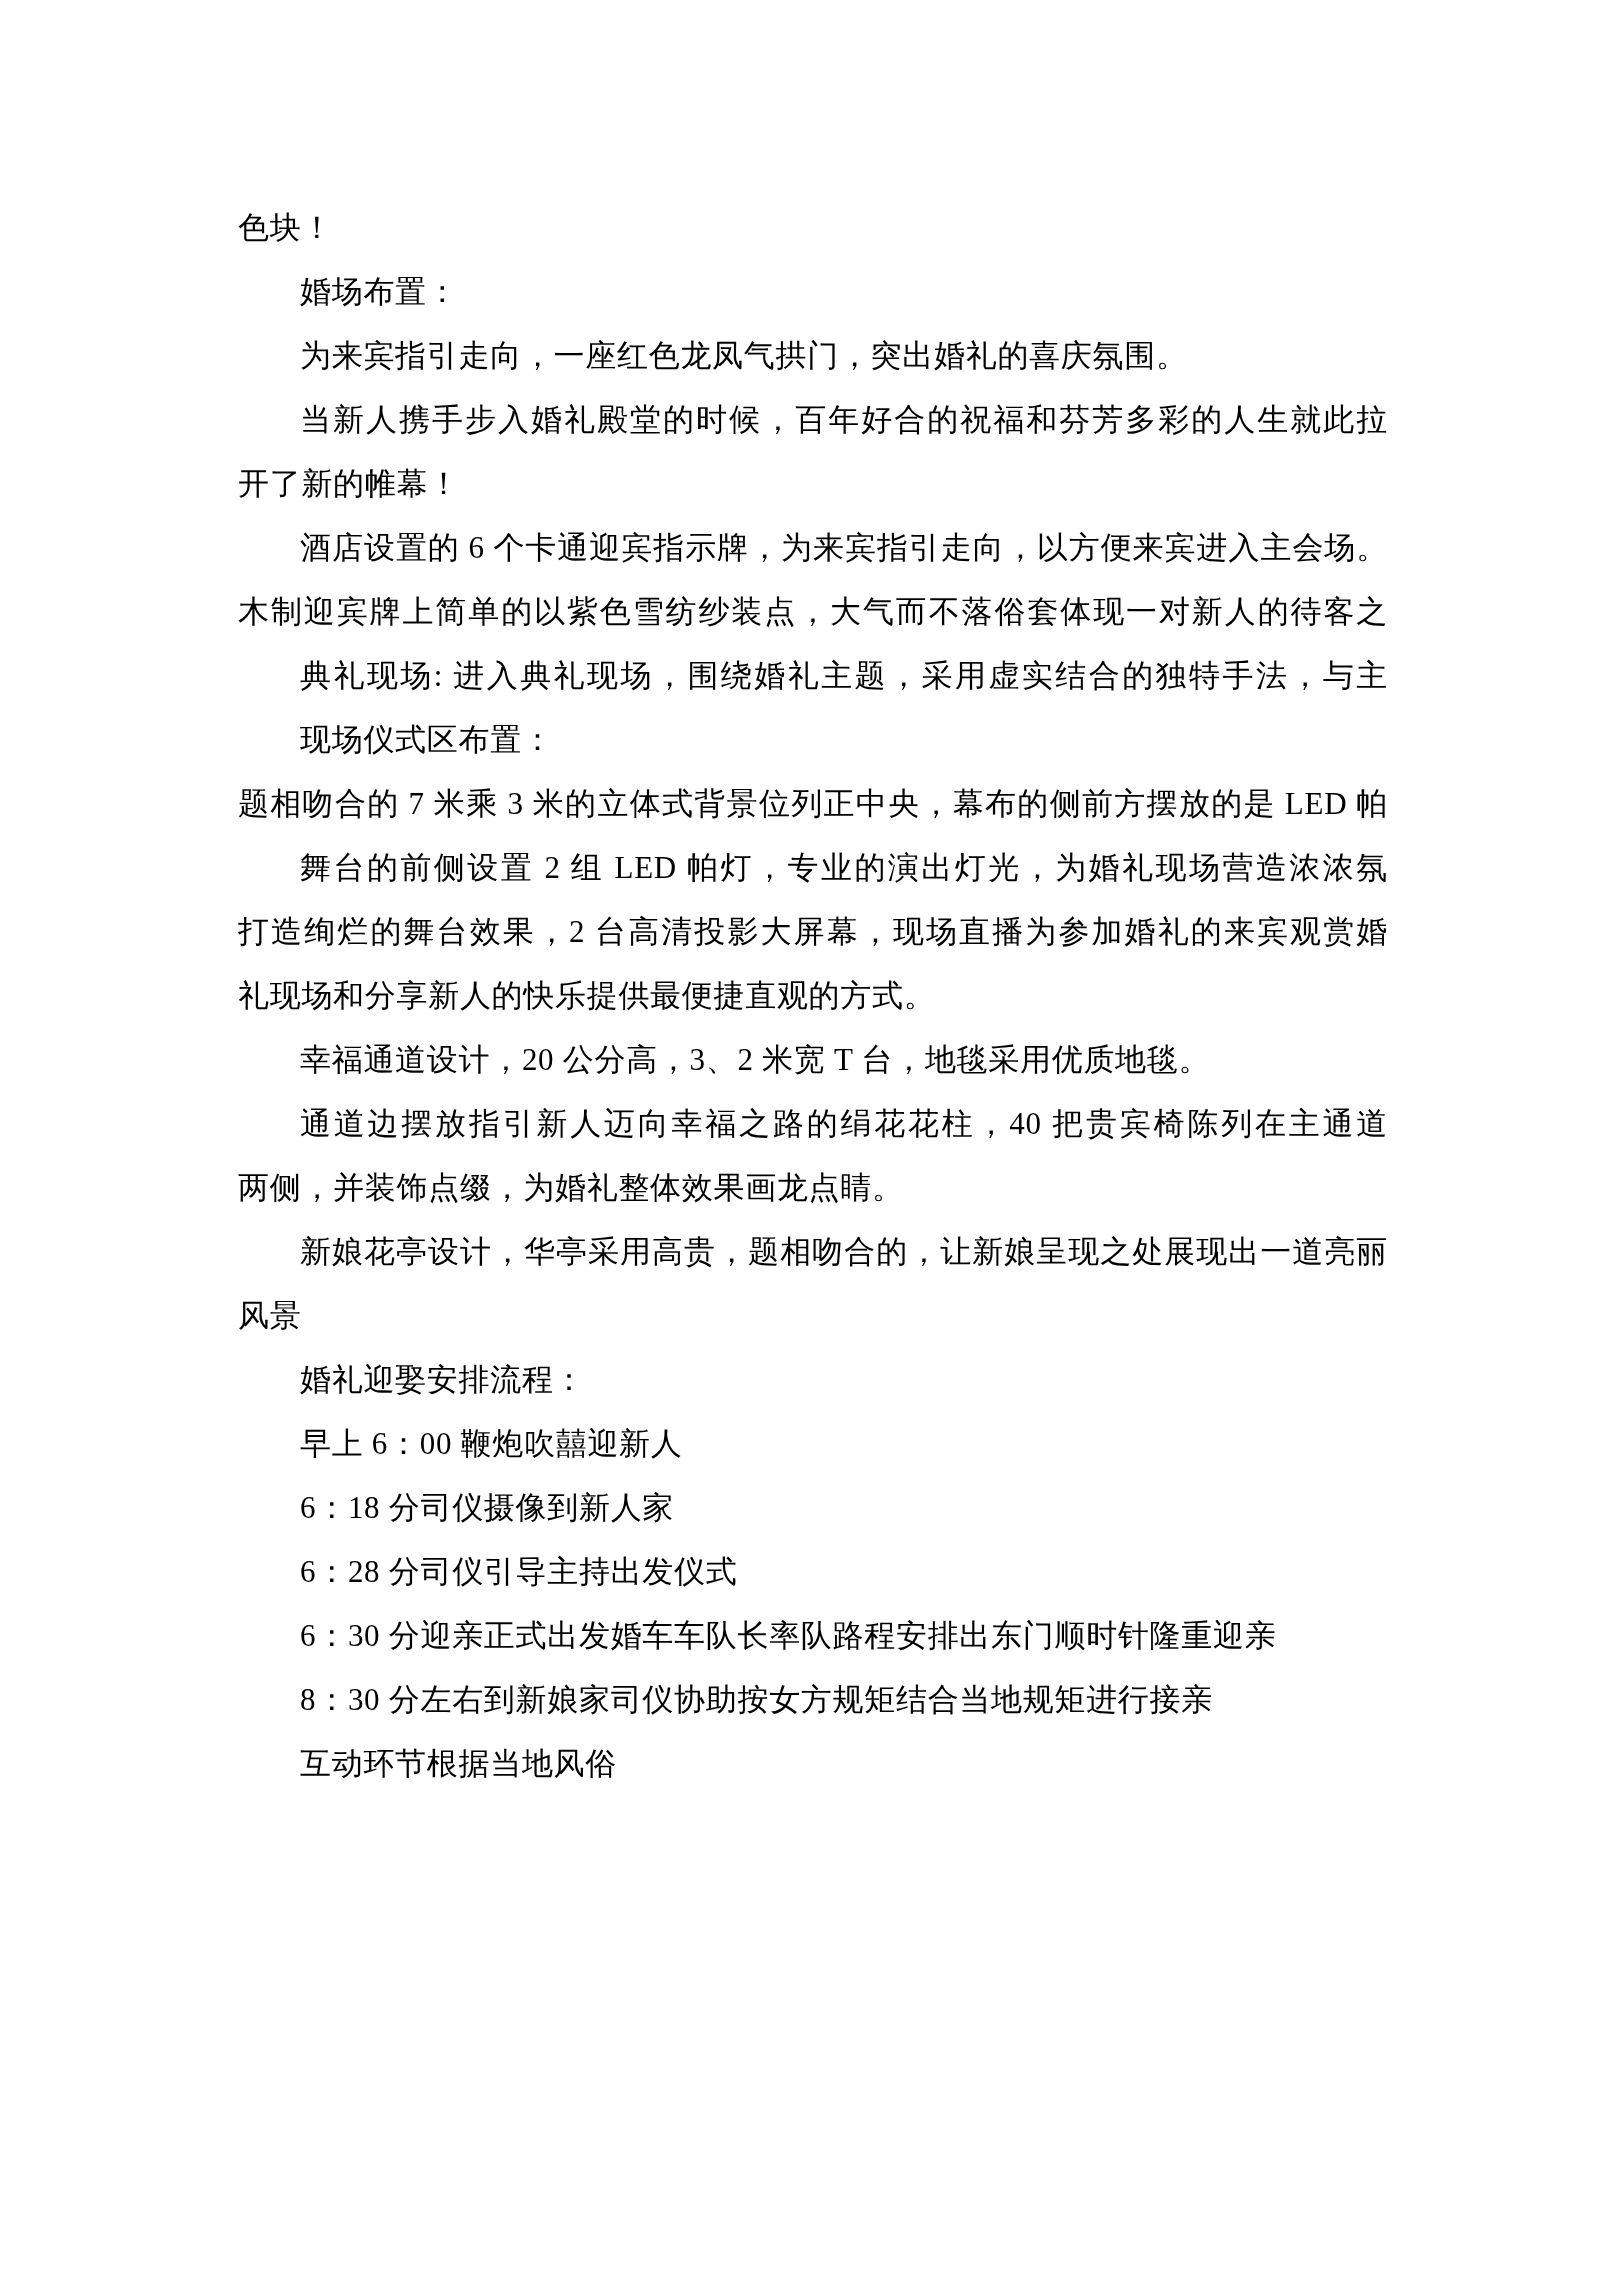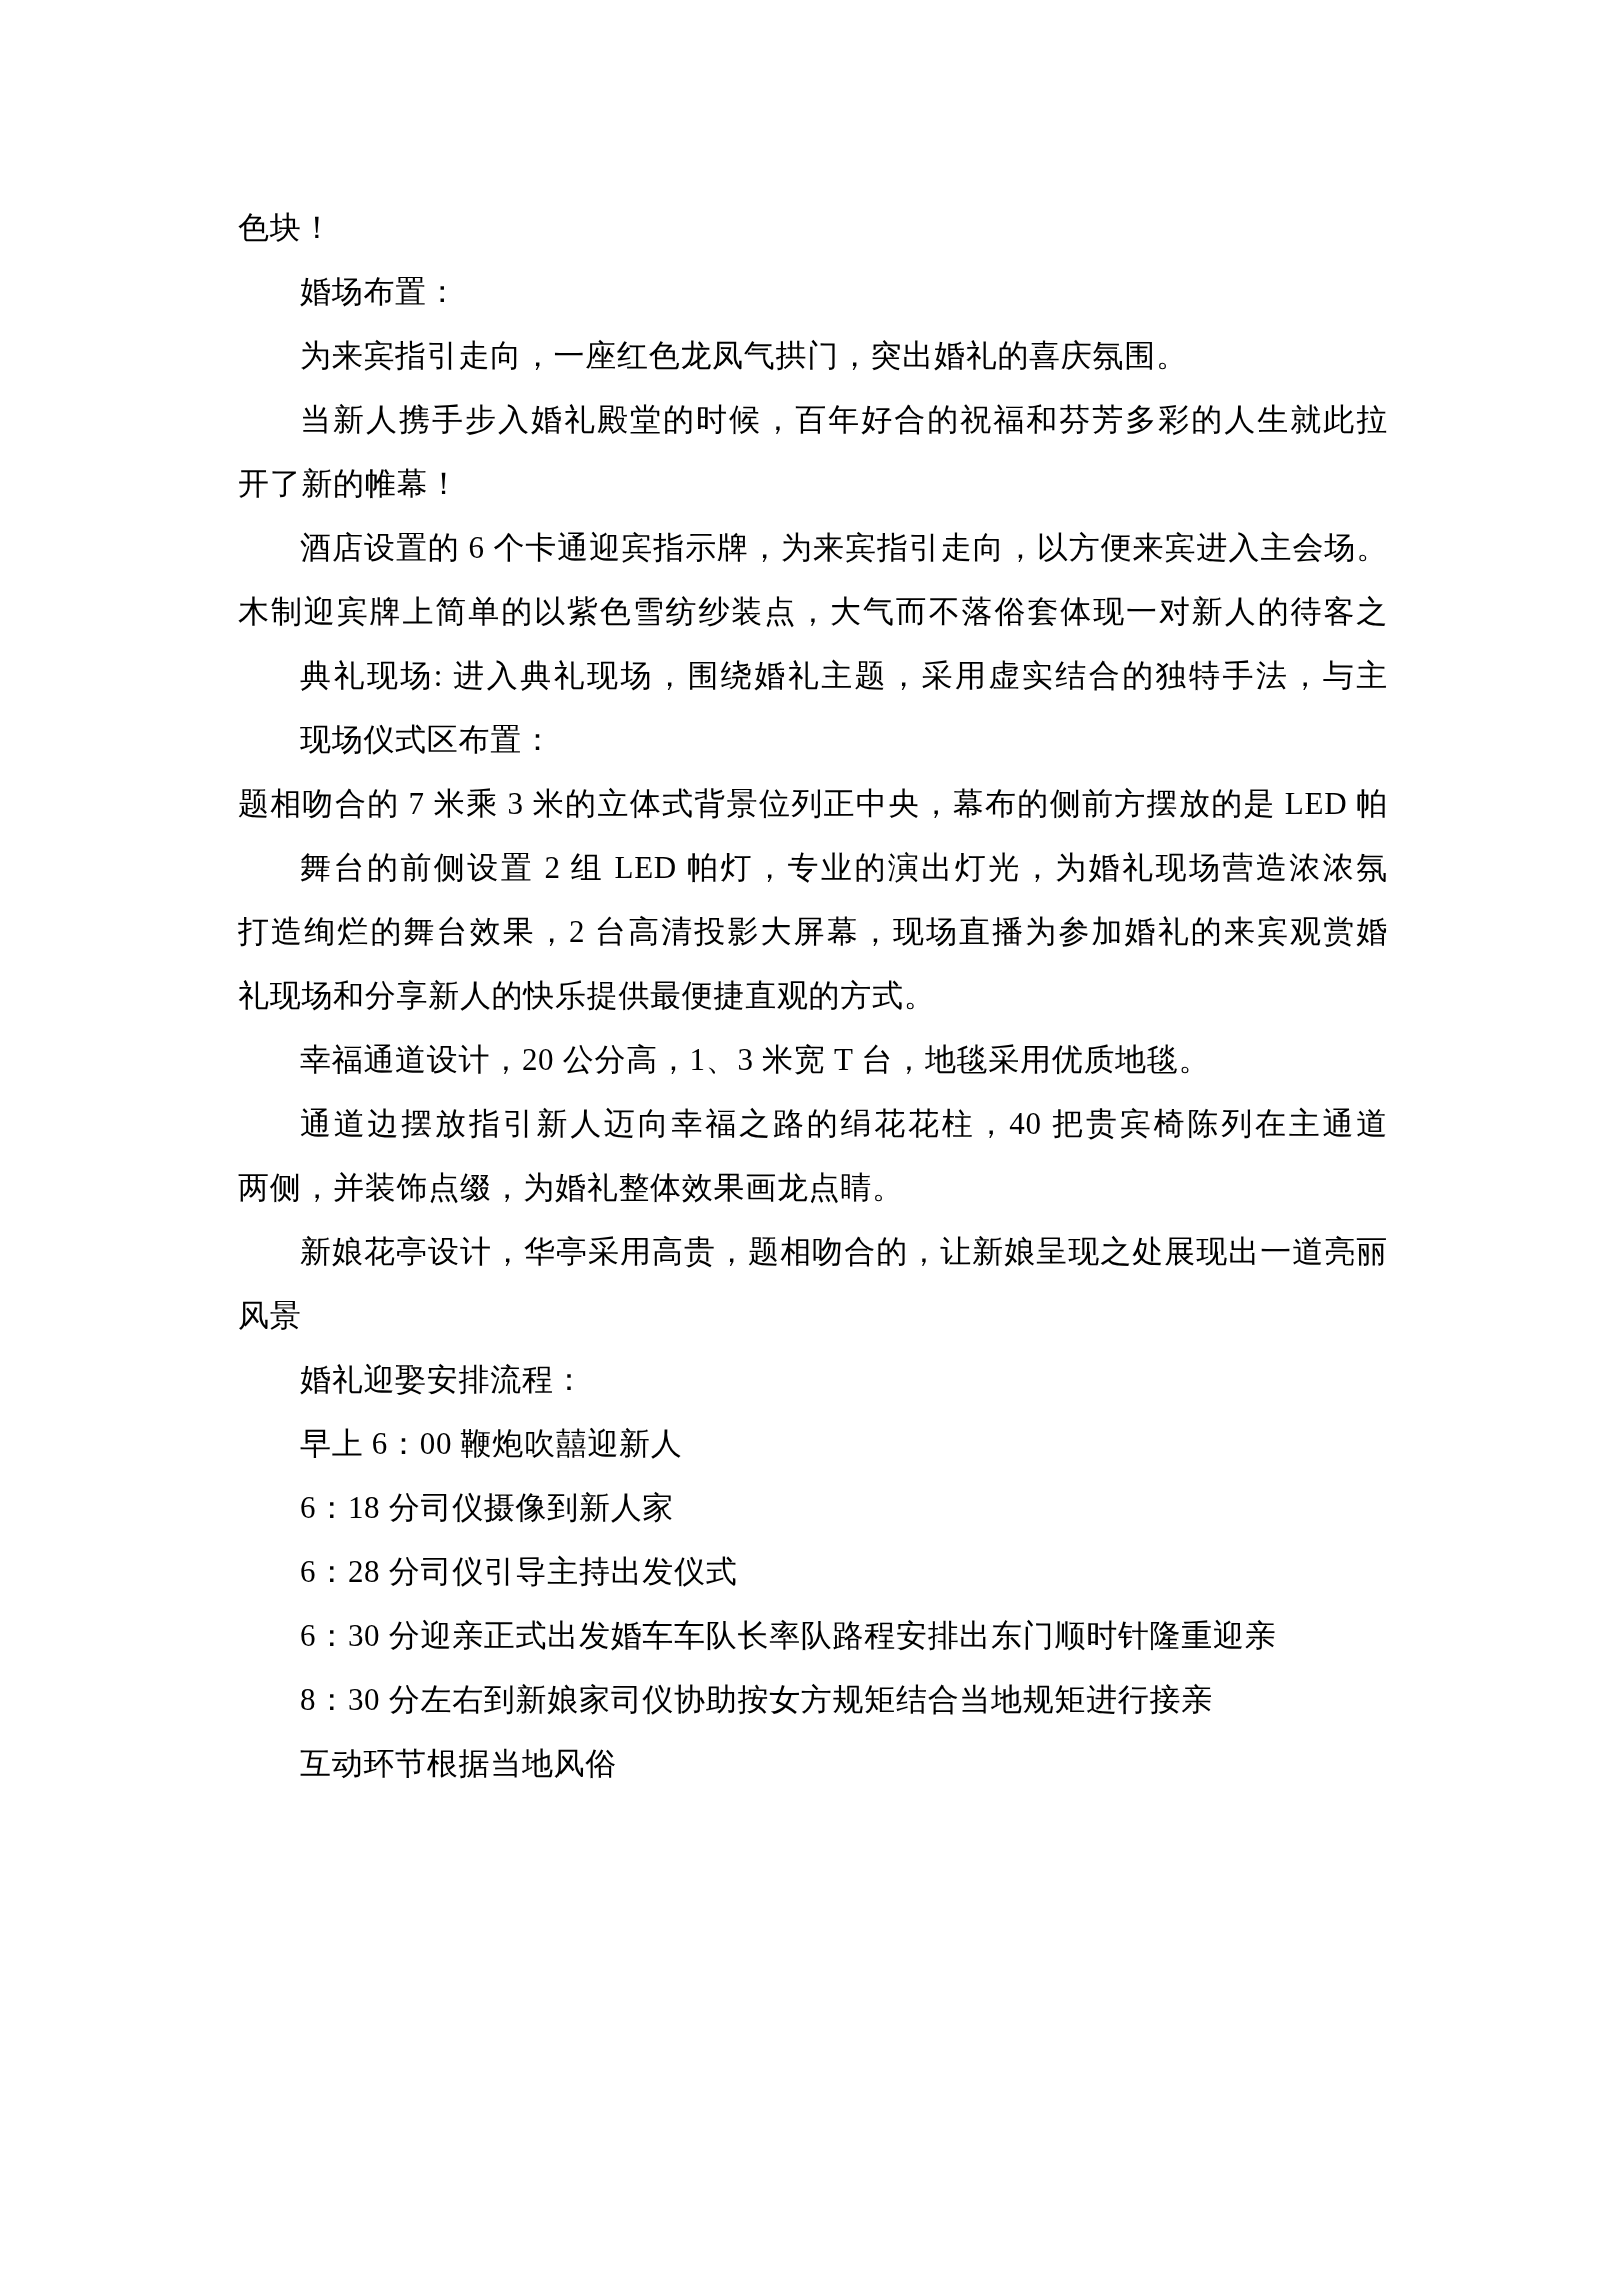--- a/index.html
+++ b/index.html
@@ -59,21 +59,21 @@
       <p class="line indent justify">当新人携手步入婚礼殿堂的时候，百年好合的祝福和芬芳多彩的人生就此拉</p>
       <p class="line">开了新的帷幕！</p>
       <p class="line indent justify">酒店设置的 6 个卡通迎宾指示牌，为来宾指引走向，以方便来宾进入主会场。</p>
       <p class="line justify">木制迎宾牌上简单的以紫色雪纺纱装点，大气而不落俗套体现一对新人的待客之</p>
       <p class="line indent justify">典礼现场: 进入典礼现场，围绕婚礼主题，采用虚实结合的独特手法，与主</p>
       <p class="line indent">现场仪式区布置：</p>
       <p class="line justify">题相吻合的 7 米乘 3 米的立体式背景位列正中央，幕布的侧前方摆放的是 LED 帕</p>
       <p class="line indent justify">舞台的前侧设置 2 组 LED 帕灯，专业的演出灯光，为婚礼现场营造浓浓氛围，</p>
       <p class="line justify">打造绚烂的舞台效果，2 台高清投影大屏幕，现场直播为参加婚礼的来宾观赏婚</p>
       <p class="line">礼现场和分享新人的快乐提供最便捷直观的方式。</p>
-      <p class="line indent">幸福通道设计，20 公分高，1、3 米宽 T 台，地毯采用优质地毯。</p>
+      <p class="line indent">幸福通道设计，20 公分高，3、2 米宽 T 台，地毯采用优质地毯。</p>
       <p class="line indent justify">通道边摆放指引新人迈向幸福之路的绢花花柱，40 把贵宾椅陈列在主通道</p>
       <p class="line">两侧，并装饰点缀，为婚礼整体效果画龙点睛。</p>
       <p class="line indent justify">新娘花亭设计，华亭采用高贵，题相吻合的，让新娘呈现之处展现出一道亮丽</p>
       <p class="line">风景</p>
       <p class="line indent">婚礼迎娶安排流程：</p>
       <p class="line indent">早上 6：00 鞭炮吹囍迎新人</p>
       <p class="line indent">6：18 分司仪摄像到新人家</p>
       <p class="line indent">6：28 分司仪引导主持出发仪式</p>
       <p class="line indent">6：30 分迎亲正式出发婚车车队长率队路程安排出东门顺时针隆重迎亲</p>
       <p class="line indent">8：30 分左右到新娘家司仪协助按女方规矩结合当地规矩进行接亲</p>

